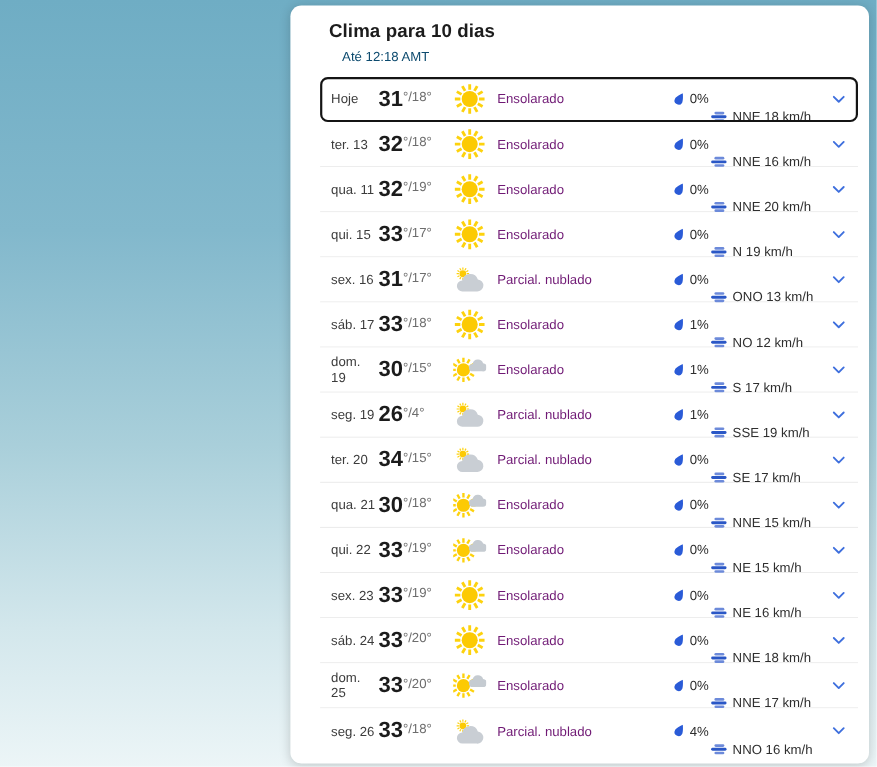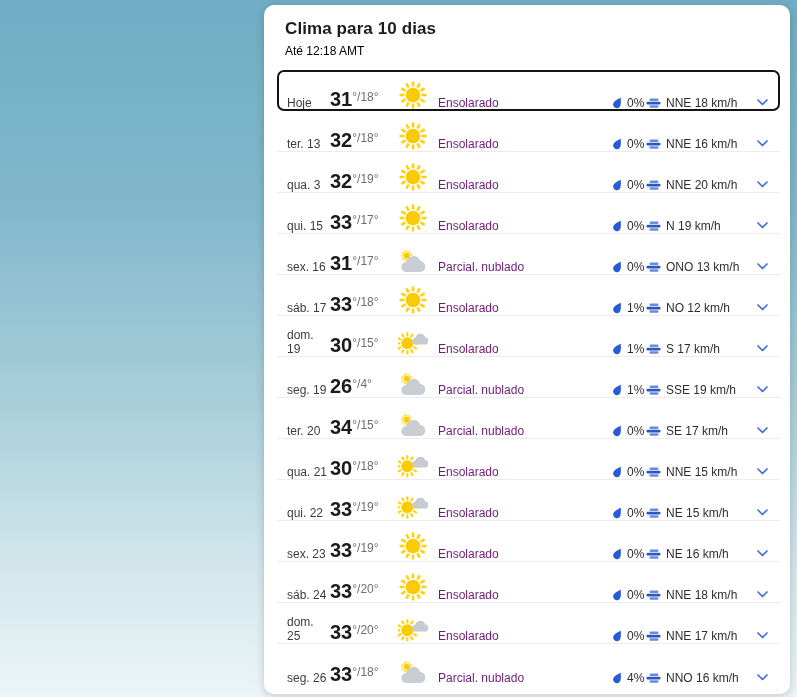--- a/index.html
+++ b/index.html
@@ -4,29 +4,29 @@
 <style>
   html,body{margin:0;padding:0;}
   body{
     width:797px;height:697px;overflow:hidden;position:relative;
     font-family:"Liberation Sans","DejaVu Sans",sans-serif;
     background:linear-gradient(180deg,#6fadc4 0%,#82b8cc 30%,#a9cfda 58%,#d3e7ec 82%,#ecf5f7 100%);
   }
   .card{
     position:absolute;left:264px;top:5px;width:526px;height:689px;
     background:#ffffff;border-radius:10px;box-sizing:border-box;
-    padding:14px 10px 6px 13px;box-shadow:0 2px 10px rgba(0,0,0,.18);
+    padding:14px 10px 6px 27px;box-shadow:0 2px 10px rgba(0,0,0,.18);
   }
   .title-line{margin-left:8px;display:flex;align-items:baseline;gap:6px;}
   .title{font-size:17px;font-weight:700;color:#1c1c1c;letter-spacing:.1px;}
   .location{font-size:12px;color:#3f3f3f;}
-  .updated{margin-left:8px;margin-top:5px;font-size:12px;color:#000000;}
+  .updated{margin-left:20px;margin-top:5px;font-size:12px;color:#0c4a6e;}
   .rows{margin-top:12px;}
   .row{
-    display:flex;align-items:flex-end;height:41px;box-sizing:border-box;
+    display:flex;align-items:center;height:41px;box-sizing:border-box;
     padding:0 10px;border-bottom:1px solid #ececec;background:#fff;
     cursor:pointer;
   }
   .row:last-child{border-bottom:none;}
   .row.selected{outline:2px solid #141414;outline-offset:-2px;border-radius:7px;}
   .c-day{width:43px;font-size:12px;color:#3c3c3c;flex:none;}
   .c-temp{width:68px;display:flex;align-items:flex-start;flex:none;}
   .hi{font-size:20px;font-weight:700;color:#1b1b1b;line-height:1.05;}
   .rest{font-size:12px;color:#6d6d6d;line-height:1.2;padding-top:1px;}
   .c-icon{width:40px;flex:none;display:flex;align-items:center;}
@@ -143,21 +143,21 @@
           </span>
       <span>NNE 16 km/h</span>
     </span>
     <span class="c-chevron">
           <svg width="15" height="15" viewBox="0 0 15 15">
             <path d="M3 5l4.5 4.5L12 5" fill="none" stroke="#3e6fdd" stroke-width="1.7" stroke-linecap="round" stroke-linejoin="round"></path>
           </svg>
         </span>
   </div>
       <div class="row">
-    <span class="c-day">qua. 3</span>
+    <span class="c-day">qua. 11</span>
     <span class="c-temp">
       <span class="hi">32</span>
       <span class="rest">°/19°</span>
     </span>
     <span class="c-icon icn">
           <svg width="30" height="30" viewBox="0 0 30 30">
             <g stroke="#fdd20d" stroke-width="2.6">
               <line x1="28.5" y1="15" x2="23.5" y2="15"></line>
               <line x1="26.7" y1="21.8" x2="22.4" y2="19.3"></line>
               <line x1="21.8" y1="26.7" x2="19.3" y2="22.4"></line>

